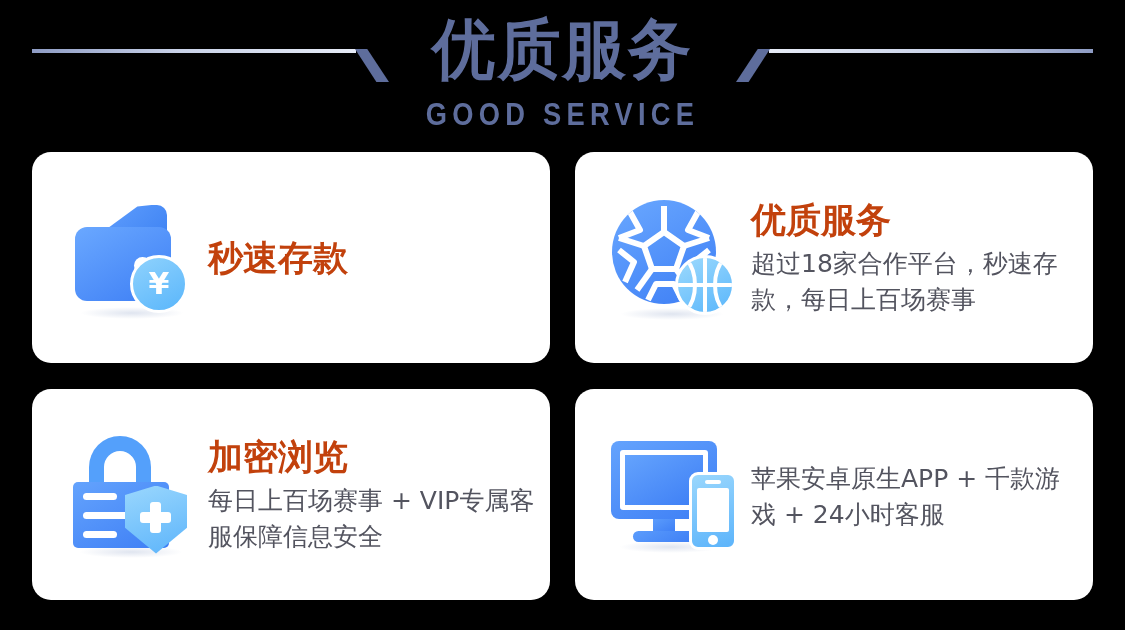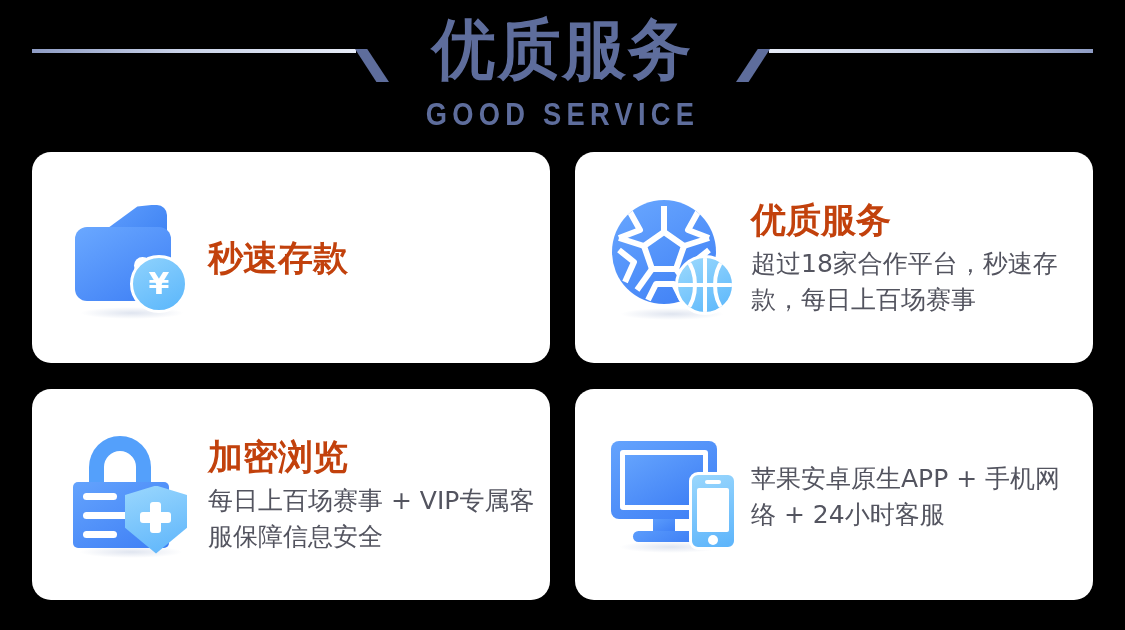--- a/index.html
+++ b/index.html
@@ -419,18 +419,18 @@
           <div class="monitor-neck"></div>
           <div class="monitor-base"></div>
           <div class="phone">
             <div class="phone-speaker"></div>
             <div class="phone-screen"></div>
             <div class="phone-home"></div>
           </div>
         </div>
       </div>
       <div class="card-text">
-        <div class="card-desc wide">苹果安卓原生APP + 手机网络 + 24小时客服</div>
+        <div class="card-desc wide">苹果安卓原生APP + 千款游戏 + 24小时客服</div>
       </div>
     </div>
 
   </div>
 </div>
 
 </body></html>

